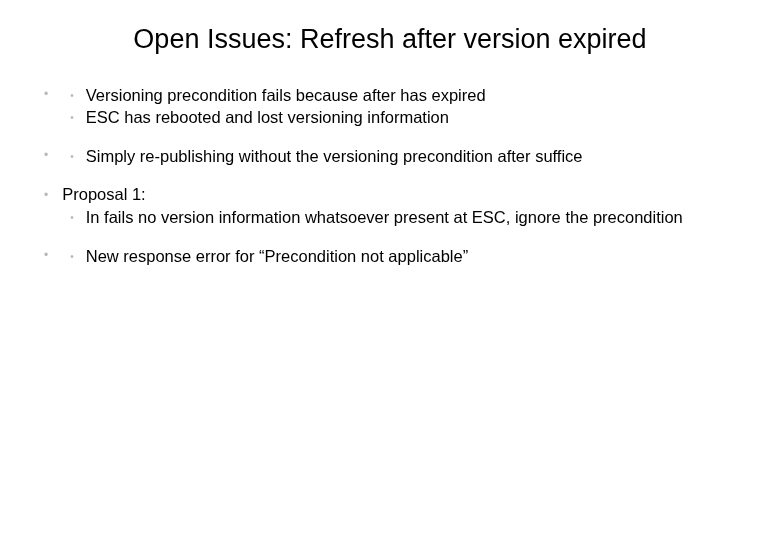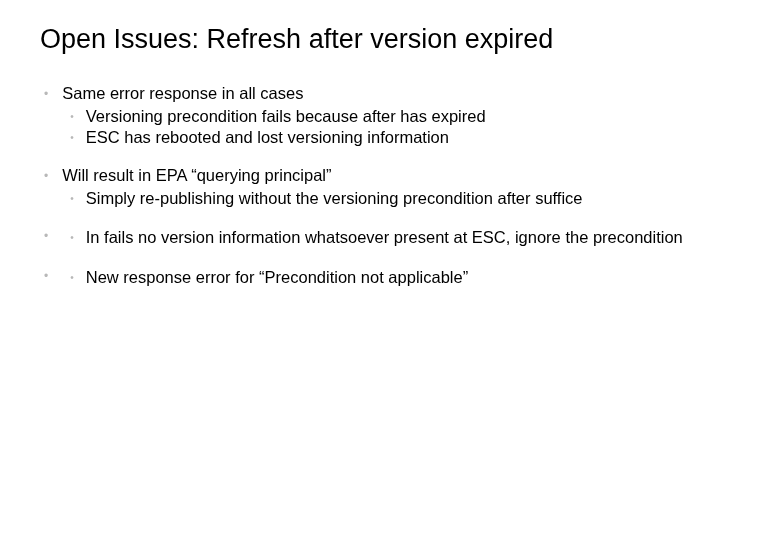--- a/index.html
+++ b/index.html
@@ -11,21 +11,21 @@
       width: 780px;
       height: 540px;
       background: #ffffff;
       font-family: Arial, Helvetica, sans-serif;
       color: #000000;
       padding: 24px 40px;
     }
     .title {
       font-size: 27px;
       font-weight: 400;
-      text-align: left;
+      text-align: center;
       margin-bottom: 28px;
       letter-spacing: 0px;
     }
     .content {
       padding-left: 0px;
     }
     .bullet-item {
       display: flex;
       margin-bottom: 16px;
       font-size: 16.5px;
@@ -69,50 +69,49 @@
 </head>
 <body>
 
 <h1 class="title">Open Issues: Refresh after version expired</h1>
 
 <div class="content">
 
   <div class="bullet-item">
     <span class="bullet-marker">•</span>
     <div class="bullet-body">
-      <div class="bullet-text">Same error response in all cases</div>
       <div class="sub-bullets">
         <div class="sub-bullet-item">
           <span class="sub-bullet-marker">•</span>
           <span class="sub-bullet-text">Versioning precondition fails because after has expired</span>
         </div>
         <div class="sub-bullet-item">
           <span class="sub-bullet-marker">•</span>
           <span class="sub-bullet-text">ESC has rebooted and lost versioning information</span>
         </div>
       </div>
     </div>
   </div>
 
   <div class="bullet-item">
     <span class="bullet-marker">•</span>
     <div class="bullet-body">
-      <div class="bullet-text">Will result in EPA “querying principal”</div>
       <div class="sub-bullets">
         <div class="sub-bullet-item">
           <span class="sub-bullet-marker">•</span>
           <span class="sub-bullet-text">Simply re-publishing without the versioning precondition after suffice</span>
         </div>
       </div>
     </div>
   </div>
 
   <div class="bullet-item">
     <span class="bullet-marker">•</span>
     <div class="bullet-body">
+      <div class="bullet-text">Proposal 1:</div>
       <div class="sub-bullets">
         <div class="sub-bullet-item">
           <span class="sub-bullet-marker">•</span>
           <span class="sub-bullet-text">In fails no version information whatsoever present at ESC, ignore the precondition</span>
         </div>
       </div>
     </div>
   </div>
 
   <div class="bullet-item">

